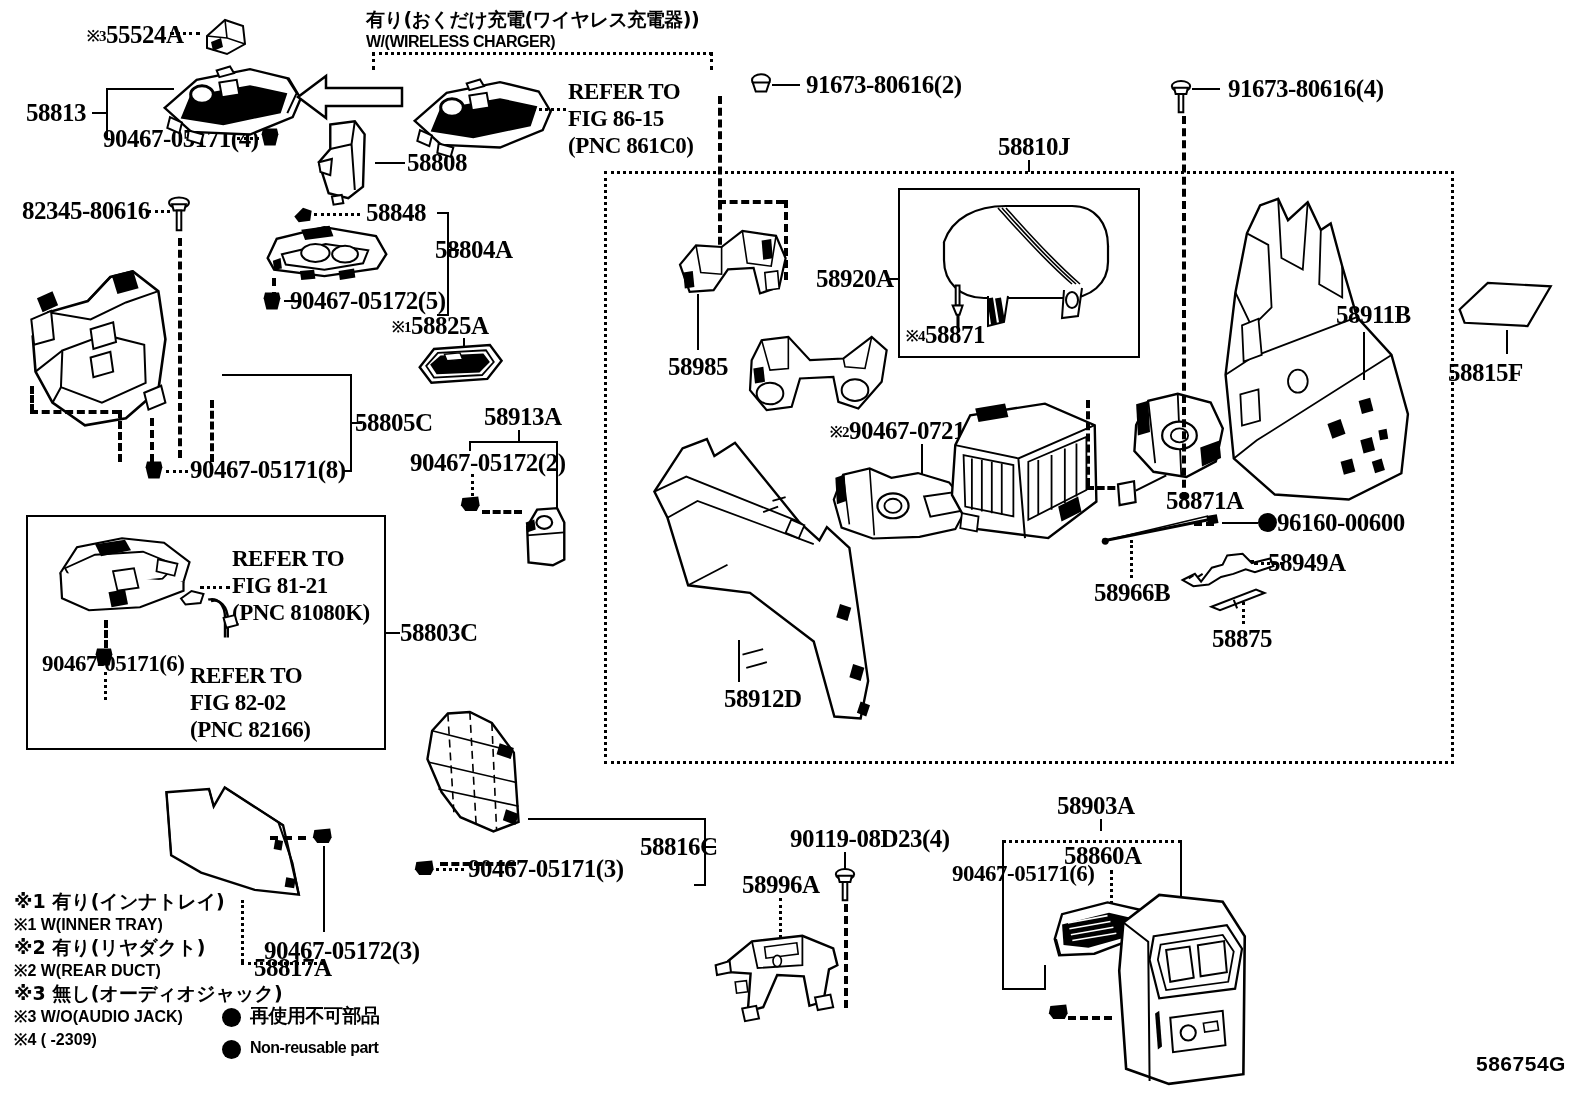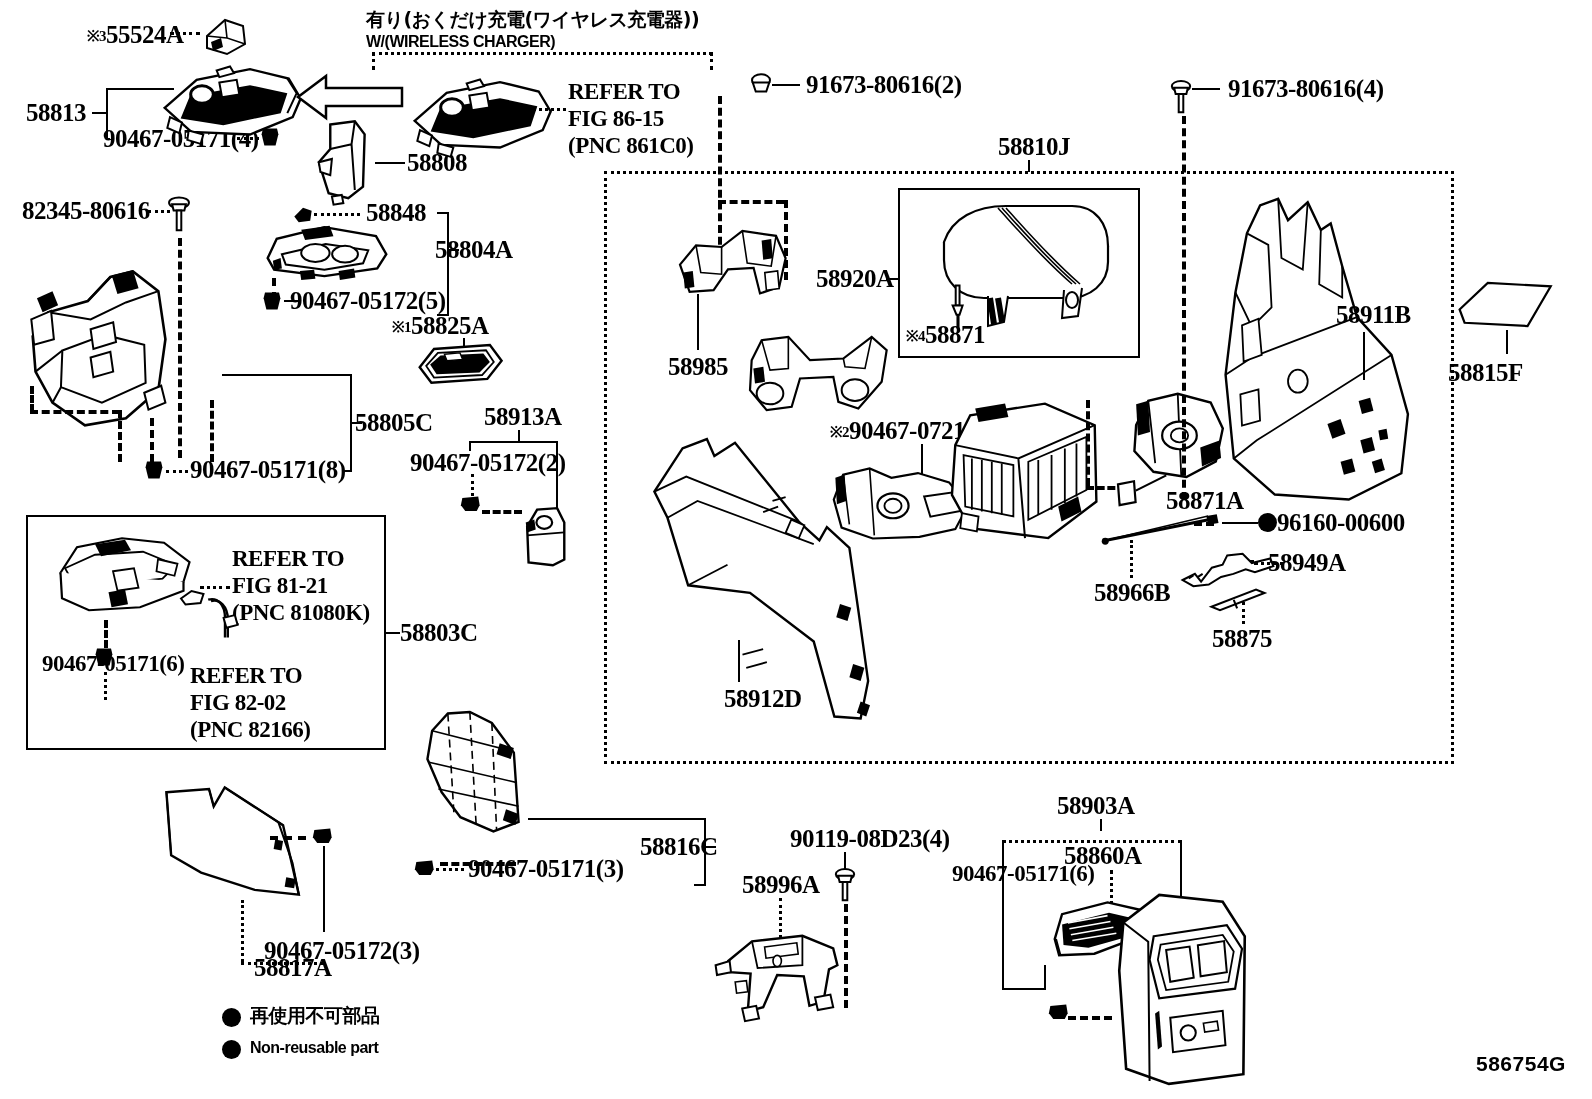--- a/index.html
+++ b/index.html
@@ -498,20 +498,29 @@
     <path d="M152 86 L166 82 M142 98 L158 92" fill="none" stroke="#000" stroke-width="1.8"></path>
     <path d="M120 250 L142 244 M124 264 L146 258" fill="none" stroke="#000" stroke-width="1.8"></path>
     <path d="M172 106 L186 112 L180 126 L166 120Z" fill="#fff" stroke="#000" stroke-width="1.8"></path>
     <path d="M224 196 L236 200 L232 214 L220 210Z" fill="#000"></path>
     <path d="M238 260 L250 264 L246 278 L234 274Z" fill="#000"></path>
     <path d="M246 300 L256 304 L252 316 L242 312Z" fill="#000"></path>
   </svg>
   <div class="ln v1" style="left:738px;top:640px;height:42px;"></div>
   <div class="lbl pn" style="left:724px;top:686px;"><span>58912D</span></div>
 
+  <div class="legend" style="left:14px;top:890px;">
+    <div class="jp">※1 有り(インナトレイ)</div>
+    <div class="en">※1 W(INNER TRAY)</div>
+    <div class="jp">※2 有り(リヤダクト)</div>
+    <div class="en">※2 W(REAR DUCT)</div>
+    <div class="jp">※3 無し(オーディオジャック)</div>
+    <div class="en">※3 W/O(AUDIO JACK)</div>
+    <div class="en">※4 (     -2309)</div>
+  </div>
 
   <div class="bullet" style="left:222px;top:1008px;"></div>
   <div class="lbl jp" style="left:250px;top:1004px;">再使用不可部品</div>
   <div class="bullet" style="left:222px;top:1040px;"></div>
   <div class="lbl en" style="left:250px;top:1036px;">Non-reusable part</div>
 
   <div class="figcode" style="position:absolute;left:1476px;top:1052px;">586754G</div>
 
 </div>
 

